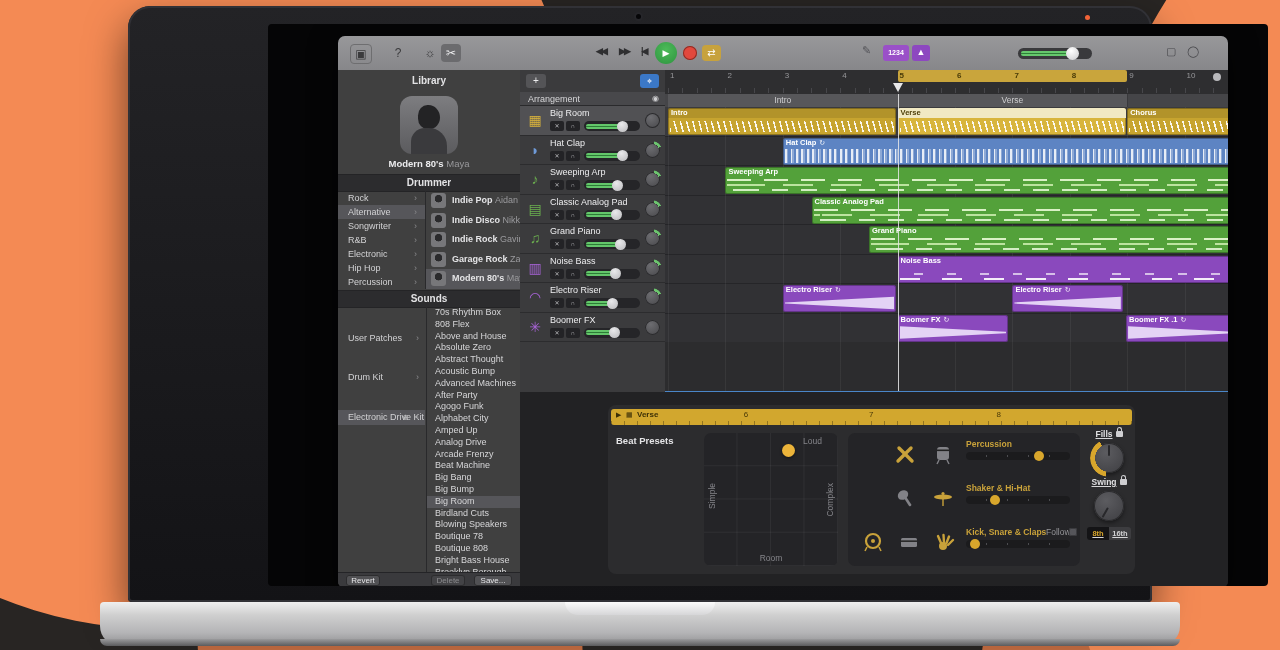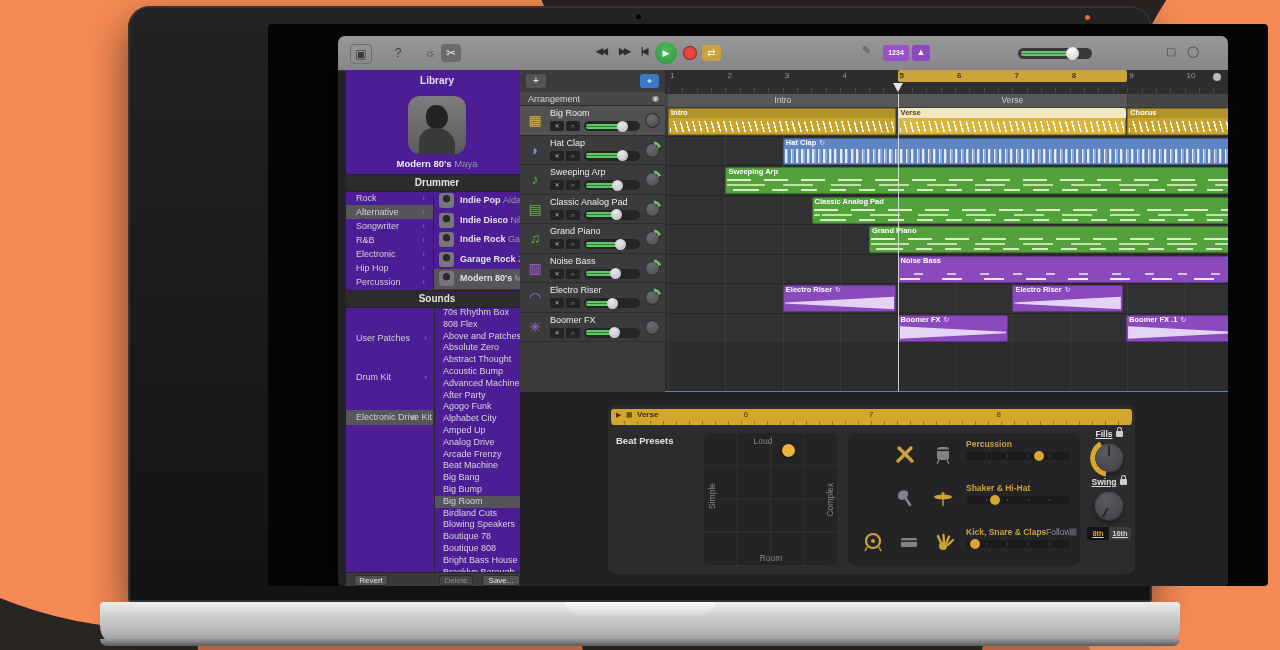--- a/index.html
+++ b/index.html
@@ -46,21 +46,21 @@
   .tunericon{position:absolute;left:524px;top:8px;font-size:11px;color:#55555a;transform:rotate(0deg);}
   .badge{position:absolute;top:9px;height:16px;border-radius:3px;color:#fff;text-align:center;}
   .badge-count{left:545px;width:26px;background:#9a50c8;font-size:7px;font-weight:bold;line-height:16px;}
   .badge-metr{left:574px;width:18px;background:#8d48c0;font-size:9px;line-height:15px;}
   .mvol{position:absolute;left:680px;top:12px;width:74px;height:11px;border-radius:6px;background:#39393c;}
   .mvolfill{position:absolute;left:3px;top:3px;height:5px;border-radius:2px;
     background:repeating-linear-gradient(180deg,#66c96d 0 2px,#2f7d39 2px 3px,#66c96d 3px 5px);}
   .mvolknob{position:absolute;top:-1px;width:13px;height:13px;border-radius:50%;background:radial-gradient(circle at 40% 30%,#fff,#c9c9cc);}
   .tbicon-r{position:absolute;top:9px;font-size:11px;color:#47474b;}
   
-  .sidebar{position:absolute;left:8px;top:34px;width:182px;height:518px;background:#4c1d95;border-right:1px solid #202022;}
+  .sidebar{position:absolute;left:0;top:34px;width:182px;height:518px;background:#404040;border-right:1px solid #202022;}
   .shead{position:relative;height:16px;line-height:16px;text-align:center;font-weight:bold;font-size:10px;color:#e2e2e4;}
   .sheadbar{background:#2c2c2e;border-top:1px solid #242426;border-bottom:1px solid #242426;}
   .avatar{position:absolute;left:62px;top:26px;width:58px;height:58px;border-radius:12px;background:linear-gradient(#7d7d80,#5b5b5e);overflow:hidden;}
   .avatar::before{content:"";position:absolute;left:18px;top:9px;width:22px;height:24px;border-radius:50% 60% 55% 50%;background:#232325;}
   .avatar::after{content:"";position:absolute;left:11px;top:32px;width:36px;height:28px;border-radius:14px 18px 0 0;background:#3a3a3d;}
   .caption{position:absolute;left:0;top:88px;width:182px;text-align:center;font-size:9.5px;}
   .caption b{color:#ececee;} .caption span{color:#98989b;}
   .srow{position:relative;height:14px;line-height:14px;padding-left:10px;font-size:9px;color:#d2d2d4;}
   .srow .chev{position:absolute;right:8px;color:#8a8a8d;}
   .sel{background:#56565a;}
@@ -253,21 +253,21 @@
           </div>
         <div class="shead sheadbar" style="position:absolute;left:0;top:220px;width:182px">Sounds</div>
         <div class="catcol" id="cats">
             <div class="catrow"><span>User Patches</span><span class="chev">›</span></div>
             <div class="catrow"><span>Drum Kit</span><span class="chev">›</span></div>
             <div class="catrow sel"><span>Electronic Drive Kit</span><span class="plusb">⊕</span><span class="chev">›</span></div>
           </div>
         <div class="sndcol" id="sounds-list">
             <div class="sndrow">70s Rhythm Box</div>
             <div class="sndrow">808 Flex</div>
-            <div class="sndrow">Above and Patches</div>
+            <div class="sndrow">Above and House</div>
             <div class="sndrow">Absolute Zero</div>
             <div class="sndrow">Abstract Thought</div>
             <div class="sndrow">Acoustic Bump</div>
             <div class="sndrow">Advanced Machines</div>
             <div class="sndrow">After Party</div>
             <div class="sndrow">Agogo Funk</div>
             <div class="sndrow">Alphabet City</div>
             <div class="sndrow">Amped Up</div>
             <div class="sndrow">Analog Drive</div>
             <div class="sndrow">Arcade Frenzy</div>
@@ -485,21 +485,21 @@
             <div id="erticks">
                 <span class="ertick" style="left: 25.5%;">6</span>
                 <span class="ertick" style="left: 49.5%;">7</span>
                 <span class="ertick" style="left: 74%;">8</span>
               </div>
           </div>
           <div class="pcol">
             <div class="ptitle">Beat Presets</div>
           </div>
           <div class="xypad">
-            <div class="xylab" style="top:3px;left:0;right:16px;text-align:center">Loud</div>
+            <div class="xylab" style="top:3px;left:0;right:16px;text-align:right">Loud</div>
             <div class="xylab" style="bottom:3px;left:0;right:0;text-align:center">Room</div>
             <div class="xylab xyv" style="left:3px;top:50px">Simple</div>
             <div class="xylab xyv" style="right:3px;top:50px">Complex</div>
             <div class="puck" id="puck" style="left: 77.92px; top: 11.3px;"></div>
           </div>
           <div class="dpanel">
               <div id="mixrows">
                 <div class="mixrow" style="top: 4px;">
                   <span class="micon" style="left: 46px;">
                     <svg width="22" height="22">

